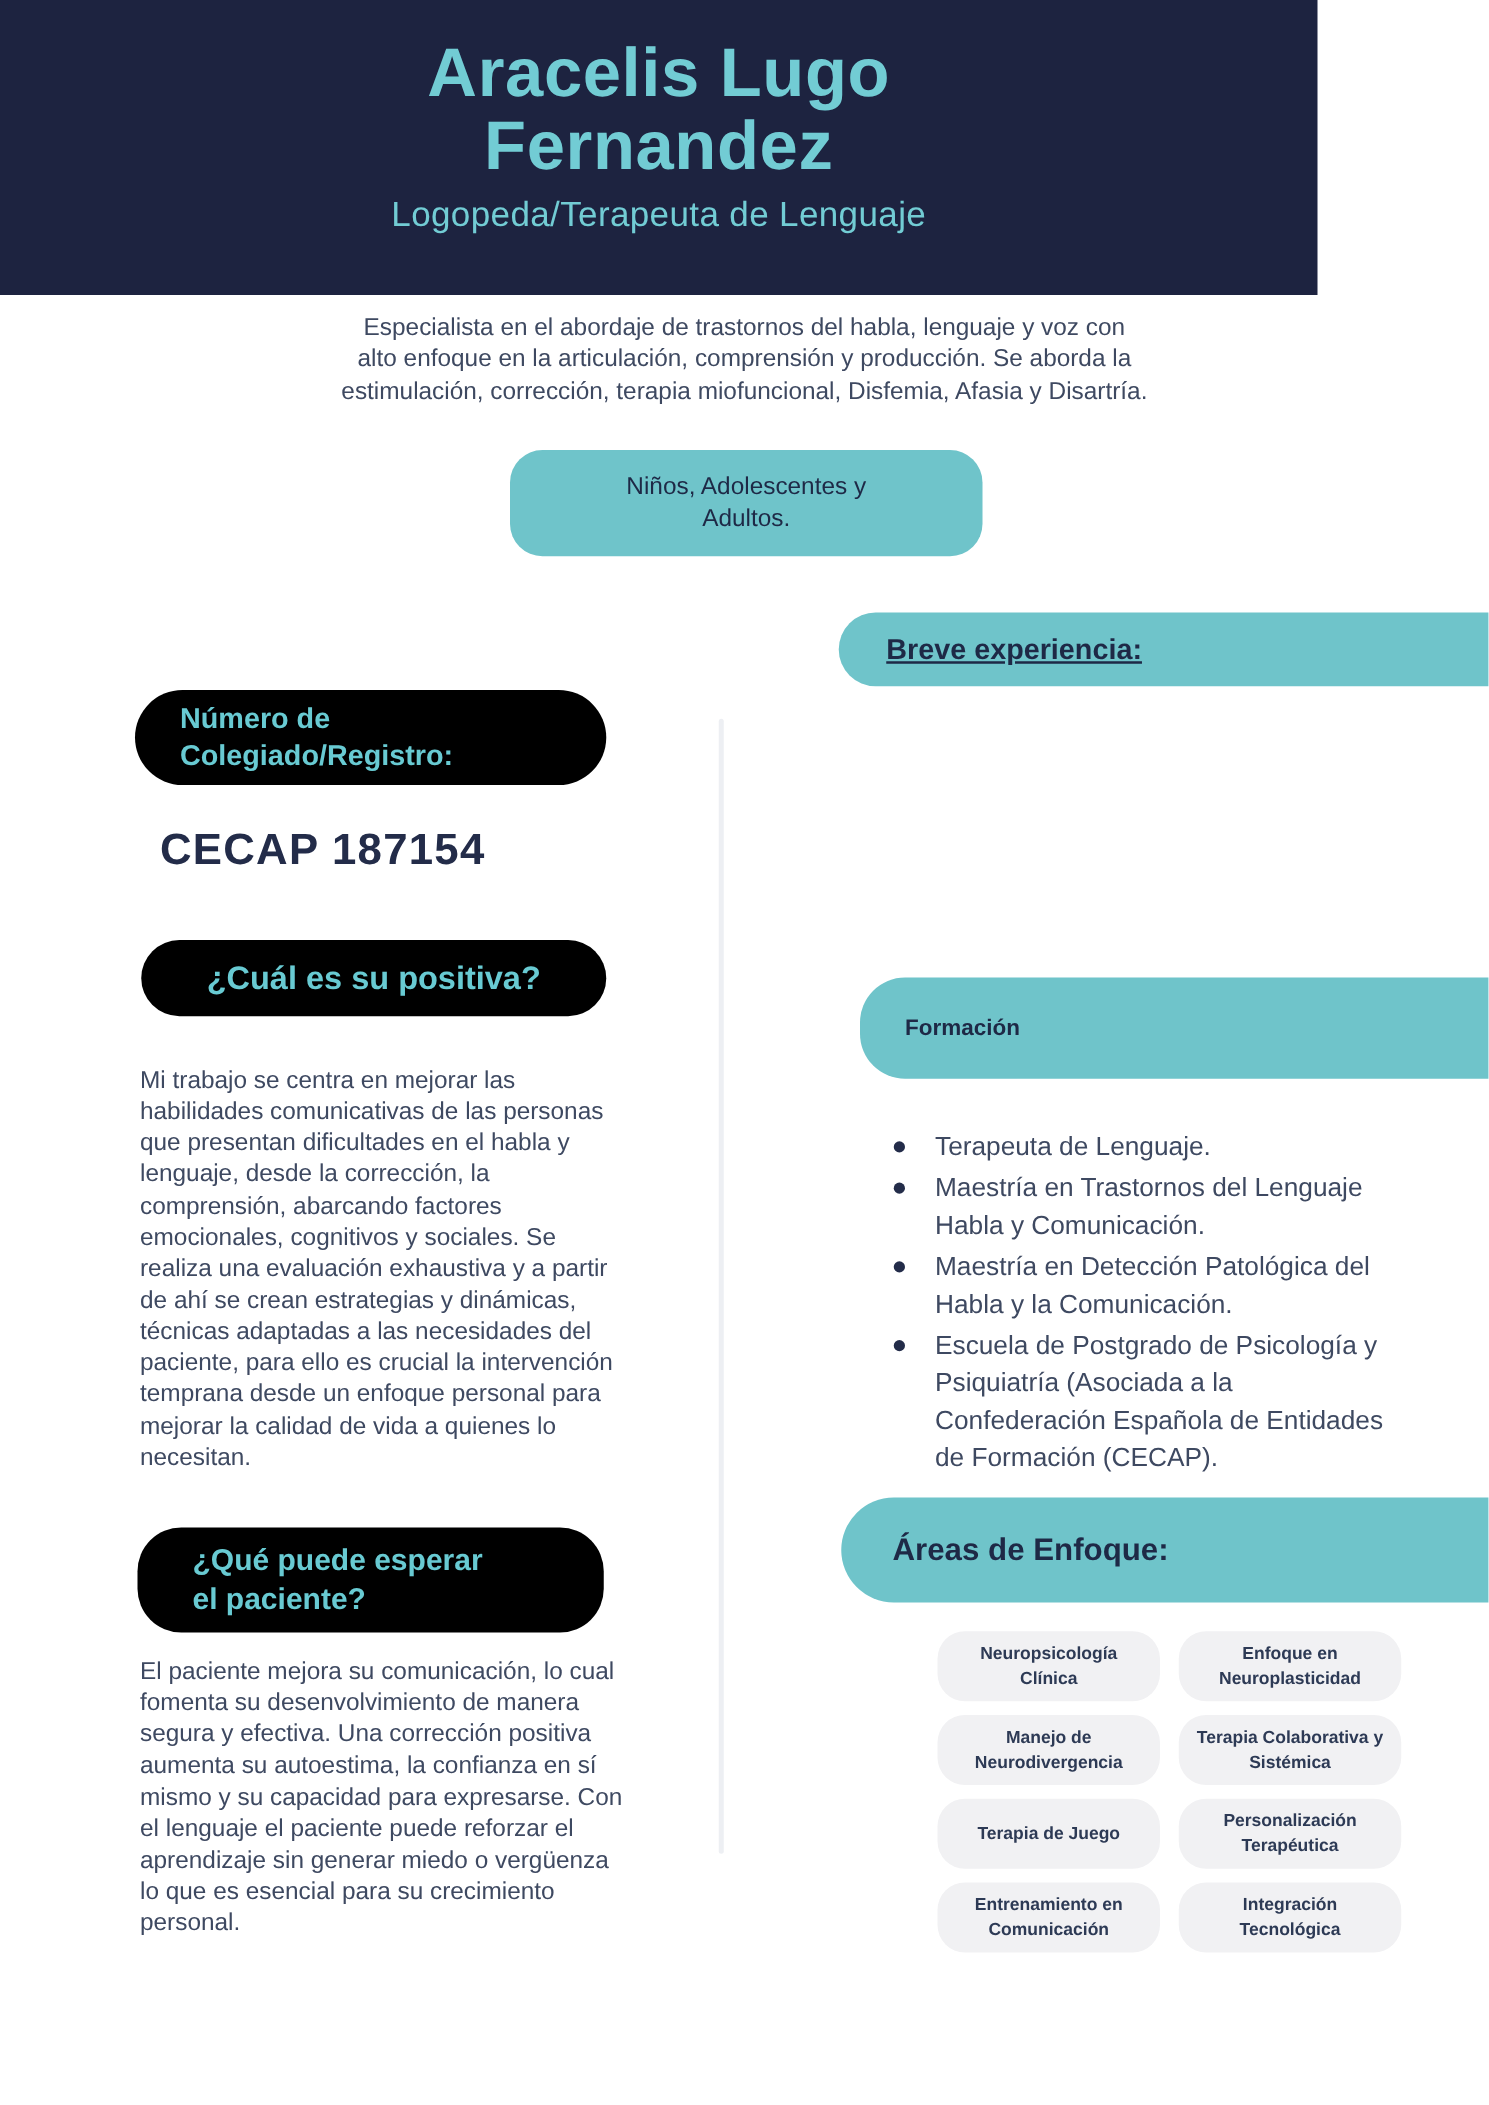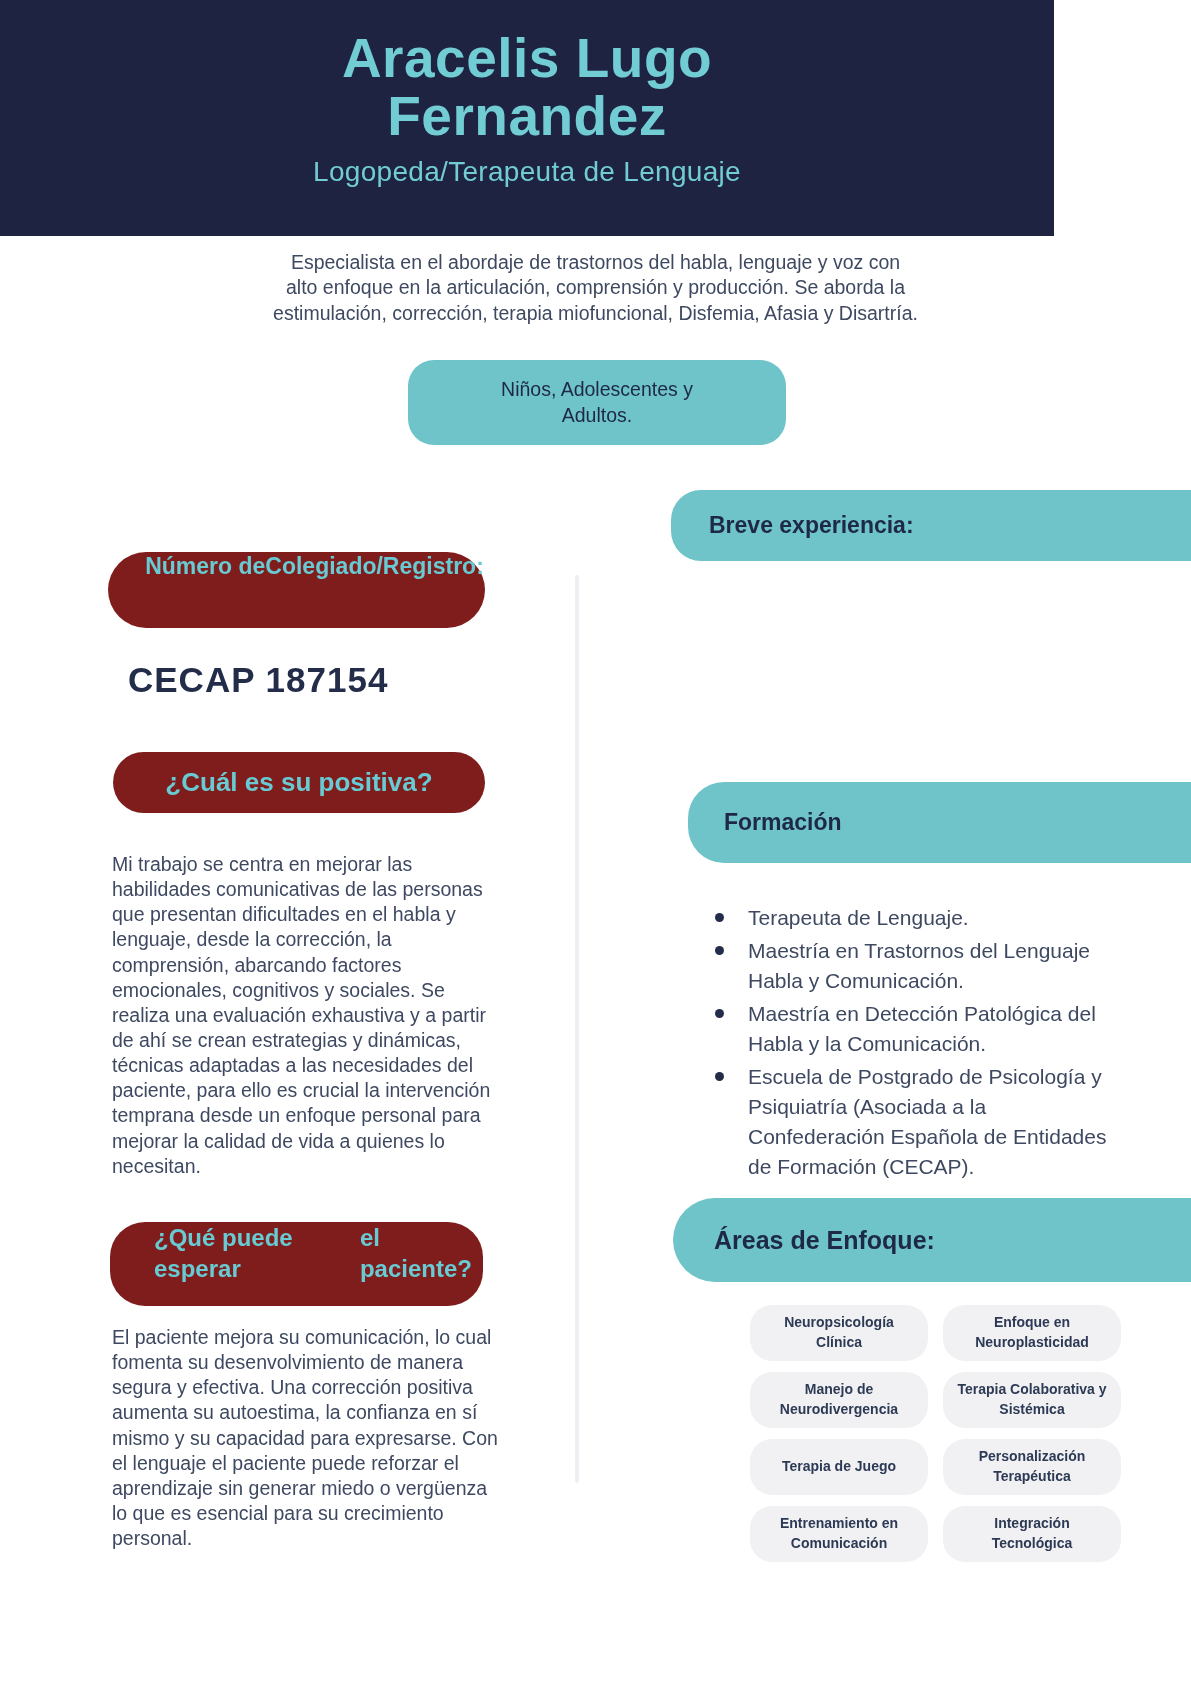--- a/index.html
+++ b/index.html
@@ -30,37 +30,37 @@
     color:#1e2946;font-size:19.5px;line-height:1.3;
   }
   .audience span{display:block;max-width:240px;}
   
   .divider{position:absolute;left:575px;top:575px;width:4px;height:908px;background:#edeff3;border-radius:2px;}
   
   .banner{
     position:absolute;right:0;background:#6fc4ca;color:#1e2946;font-weight:700;
     display:flex;flex-direction:column;justify-content:center;box-sizing:border-box;
   }
-  .banner-exp{left:671px;top:490px;height:71px;border-radius:30px 0 0 30px;padding-left:38px;font-size:23px;}
-  .banner-form{left:688px;top:782px;height:81px;border-radius:36px 0 0 36px;padding-left:36px;font-size:23px;line-height:1.3;}
+  .banner-exp{left:671px;top:490px;height:59px;border-radius:30px 0 0 30px;padding-left:38px;font-size:23px;text-decoration:underline;}
+  .banner-form{left:688px;top:782px;height:81px;border-radius:36px 0 0 36px;padding-left:36px;font-size:18px;line-height:1.3;}
   .banner-areas{left:673px;top:1198px;height:84px;border-radius:42px 0 0 42px;padding-left:41px;font-size:25px;}
   
   .rlist{position:absolute;left:712px;width:408px;margin:0;padding:0;list-style:none;color:#3e4961;font-size:21px;}
   .rlist li{position:relative;padding-left:36px;}
   .rlist li::before{
     content:"";position:absolute;left:3px;top:10px;width:9px;height:9px;border-radius:50%;background:#232c49;
   }
   .exp-list{top:580px;line-height:1.33;}
   .exp-list li{margin-bottom:3px;}
   .edu-list{top:903px;line-height:1.43;}
   .edu-list li{margin-bottom:3px;}
   
   .dark-pill{
-    position:absolute;background:#7f1d1d;color:#68cad2;font-weight:700;box-sizing:border-box;
-    display:flex;flex-direction:row;justify-content:center;
+    position:absolute;background:#000000;color:#68cad2;font-weight:700;box-sizing:border-box;
+    display:flex;flex-direction:column;justify-content:center;
   }
   .registro-pill{left:108px;top:552px;width:377px;height:76px;border-radius:38px;padding-left:36px;font-size:23px;line-height:1.3;}
   .enfoque-pill{left:113px;top:752px;width:372px;height:61px;border-radius:31px;align-items:center;font-size:26px;}
   .esperar-pill{left:110px;top:1222px;width:373px;height:84px;border-radius:35px;padding-left:44px;font-size:24px;line-height:1.3;}
   .registro-value{
     position:absolute;left:128px;top:660px;font-size:35px;font-weight:800;color:#232c49;letter-spacing:1px;
   }
   .body-par{position:absolute;font-size:19.5px;line-height:1.29;color:#3e4961;}
   .par-enfoque{left:112px;top:852px;width:392px;}
   .par-esperar{left:112px;top:1325px;width:394px;}

